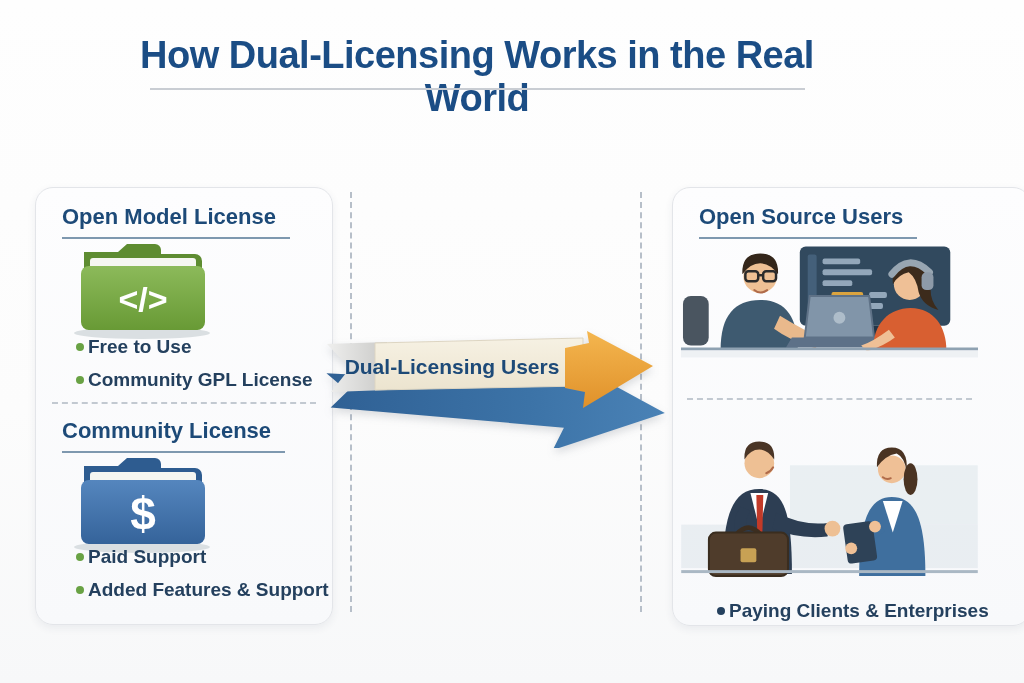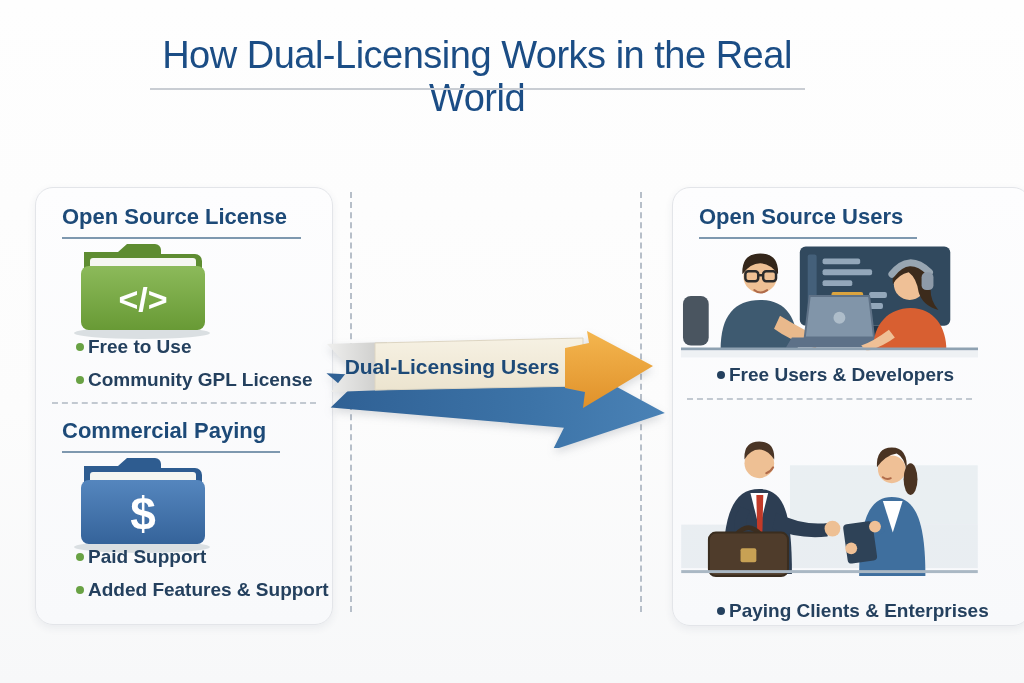--- a/index.html
+++ b/index.html
@@ -4,21 +4,21 @@
 <style>
   html,body{margin:0;padding:0;background:#e9e9e9;}
   .stage{
     position:relative;width:1024px;height:683px;margin:0 auto;
     background:linear-gradient(180deg,#fefefe 0%,#fcfcfc 60%,#f7f8f9 100%);
     font-family:"Liberation Sans",sans-serif;overflow:hidden;
   }
   
   .title{
     position:absolute;left:112px;top:34px;width:730px;text-align:center;
-    font-size:38px;font-weight:400;letter-spacing:-0.5px;color:#1b4d85;
+    font-size:38px;font-weight:700;letter-spacing:-0.5px;color:#1b4d85;
   }
   .title-rule{
     position:absolute;left:150px;top:88px;width:655px;height:2px;background:#c9cdd3;
   }
   
   .panel{
     position:absolute;border:1px solid #e3e5e9;border-radius:18px;
     background:linear-gradient(180deg,#fdfdfe 0%,#f8f9fb 100%);
     box-shadow:0 3px 8px rgba(40,60,90,.07);
   }
@@ -63,21 +63,21 @@
 <div class="stage">
 
   <div class="title">How Dual-Licensing Works in the Real World</div>
   <div class="title-rule"></div>
 
   <div class="dash-v one"></div>
   <div class="dash-v two"></div>
 
   <div class="panel left">
 
-    <div class="sec-heading" style="left:26px;top:16px;">Open Source License</div>
+    <div class="sec-heading" style="left:26px;top:16px;">Open Model License</div>
 
     <svg style="position:absolute;left:26px;top:52px;" width="165" height="100" viewBox="0 0 165 100">
       <defs>
         <linearGradient id="gfold" x1="0" y1="0" x2="0" y2="1">
           <stop offset="0" stop-color="#8cba5a"></stop>
             <stop offset="1" stop-color="#689a35"></stop>
         </linearGradient>
       </defs>
       <ellipse cx="80" cy="93" rx="68" ry="6" fill="#dadfe2"></ellipse>
       <path d="M22 12 h34 l9 -8 h28 a6 6 0 0 1 6 6 v14 h-77 z" fill="#5e8c31"></path>
@@ -91,21 +91,21 @@
       <span class="dot green"></span>
       <span>Free to Use</span>
     </div>
     <div class="bullet-row" style="left:40px;top:181px;">
       <span class="dot green"></span>
       <span>Community GPL License</span>
     </div>
 
     <div class="dash-h" style="left:16px;top:214px;width:264px;"></div>
 
-    <div class="sec-heading" style="left:26px;top:230px;">Commercial Paying</div>
+    <div class="sec-heading" style="left:26px;top:230px;">Community License</div>
 
     <svg style="position:absolute;left:26px;top:266px;" width="165" height="100" viewBox="0 0 165 100">
       <defs>
         <linearGradient id="bfold" x1="0" y1="0" x2="0" y2="1">
           <stop offset="0" stop-color="#5586be"></stop>
             <stop offset="1" stop-color="#35639a"></stop>
         </linearGradient>
       </defs>
       <ellipse cx="80" cy="93" rx="68" ry="6" fill="#dadfe2"></ellipse>
       <path d="M22 12 h34 l9 -8 h28 a6 6 0 0 1 6 6 v14 h-77 z" fill="#2e5c90"></path>
@@ -203,24 +203,20 @@
         <circle cx="231" cy="46" r="16" fill="#efc096"></circle>
         <path d="M214 46 Q212 24 232 23 Q253 25 252 50 Q252 64 260 72 Q244 68 240 54 Q238 40 230 34 Q220 36 214 46 Z" fill="#3c2b1c"></path>
         <path d="M213 36 Q230 14 251 34" fill="none" stroke="#98a6b2" stroke-width="7" stroke-linecap="round"></path>
         <rect x="243" y="34" width="12" height="18" rx="5" fill="#8d9aa8"></rect>
       </g>
 
       <rect x="0" y="110" width="300" height="3" fill="#8fa2b2"></rect>
       <rect x="0" y="113" width="300" height="7" fill="#eef1f4"></rect>
     </svg>
 
-    <div class="bullet-row" style="left:44px;top:176px;">
-      <span class="dot navy"></span>
-      <span>Free Users &amp; Developers</span>
-    </div>
 
     <div class="dash-h" style="left:14px;top:210px;width:285px;"></div>
 
     <svg style="position:absolute;left:8px;top:220px;" width="297" height="172" viewBox="0 0 300 174">
       <rect x="110" y="58" width="190" height="60" fill="#e3e9ee" opacity="0.7"></rect>
       <rect x="0" y="118" width="300" height="44" fill="#dde4ea" opacity="0.55"></rect>
 
       <g>
         <path d="M42 168 C42 108 52 82 79 82 C104 82 112 106 112 168 Z" fill="#2d3e53"></path>
         <polygon points="70,86 88,86 79,122" fill="#ffffff"></polygon>

